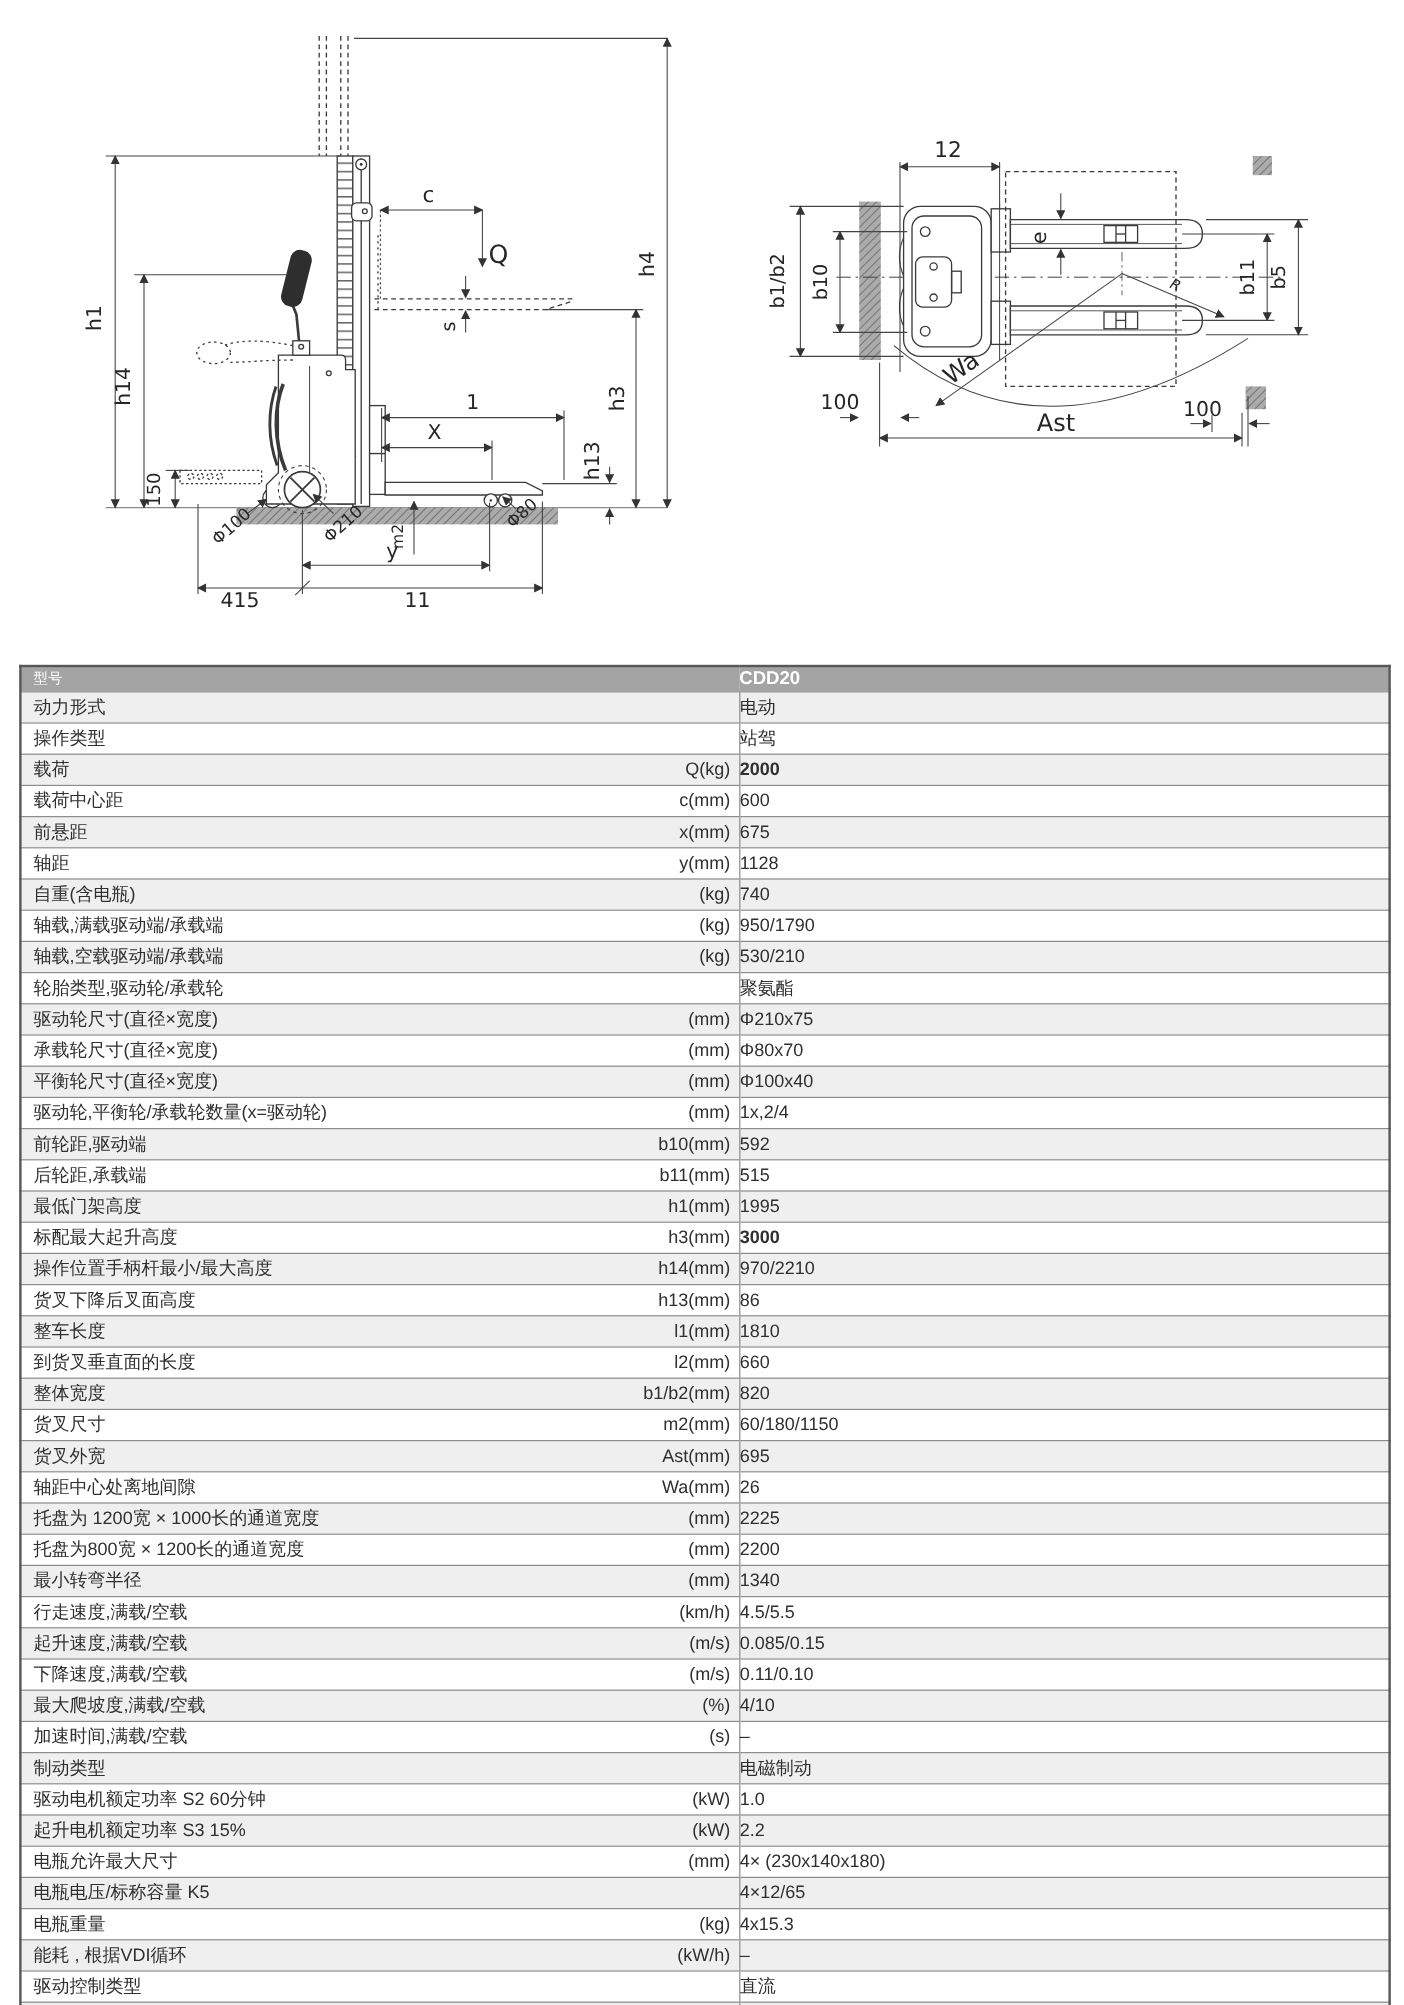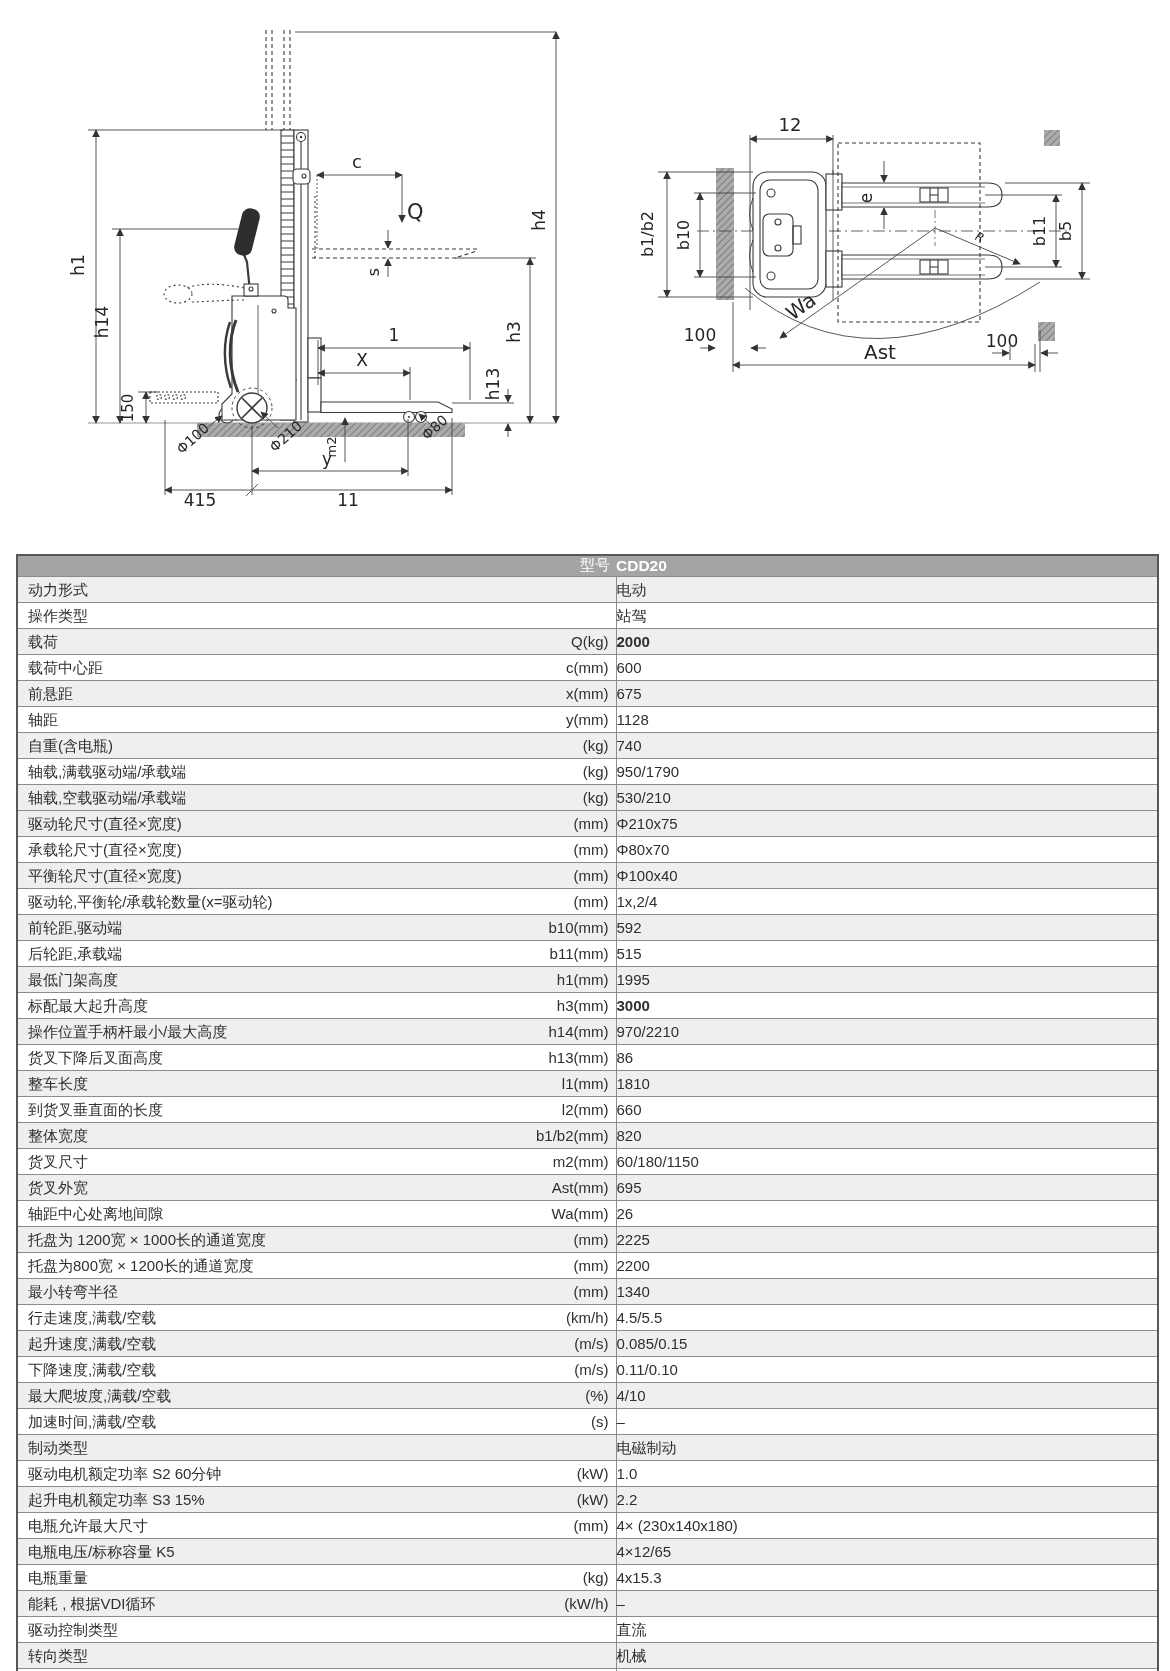--- a/index.html
+++ b/index.html
@@ -12,21 +12,21 @@
   svg text{fill:#262626;font-family:"DejaVu Sans","Liberation Sans",sans-serif;}
   .spec-table{
     position:absolute;top:554px;left:16px;width:1141px;
     border-collapse:collapse;table-layout:fixed;font-size:15px;color:var(--ink);
     border:2px solid var(--outer);
   }
   .spec-table col.colA{width:599px;}
   .spec-table col.colB{width:542px;}
   .spec-table tr{height:26px;}
   .spec-table thead tr{height:21px;background:var(--header-bg);}
-  .spec-table th{color:#fff;font-weight:normal;text-align:right;padding:0 6px 0 10px;font-size:15px;}
+  .spec-table th{color:#fff;font-weight:normal;text-align:left;padding:0 6px 0 10px;font-size:12px;}
   .spec-table th.c2{text-align:left;font-weight:bold;font-size:15.5px;padding:0;}
   .spec-table td{border-top:1px solid var(--grid);padding:0;vertical-align:middle;line-height:1;}
   .spec-table td.c1{border-right:1px solid var(--grid);padding:0 7px 0 10px;}
   .spec-table td.c2{}
   .spec-table tbody tr.alt{background:var(--row-alt);}
   .lbl{float:left;}
   .unit{float:right;}
   .bold{font-weight:bold;margin-top:48px;}
 </style>
 </head>
@@ -347,20 +347,27 @@
     </td>
     <td class="c2">950/1790</td>
   </tr>
       <tr class="alt">
     <td class="c1">
       <span class="lbl">轴载,空载驱动端/承载端</span>
       <span class="unit">(kg)</span>
     </td>
     <td class="c2">530/210</td>
   </tr>
+      <tr>
+    <td class="c1">
+      <span class="lbl">轮胎类型,驱动轮/承载轮</span>
+      <span class="unit"></span>
+    </td>
+    <td class="c2">聚氨酯</td>
+  </tr>
       <tr class="alt">
     <td class="c1">
       <span class="lbl">驱动轮尺寸(直径×宽度)</span>
       <span class="unit">(mm)</span>
     </td>
     <td class="c2">Φ210x75</td>
   </tr>
       <tr>
     <td class="c1">
       <span class="lbl">承载轮尺寸(直径×宽度)</span>

